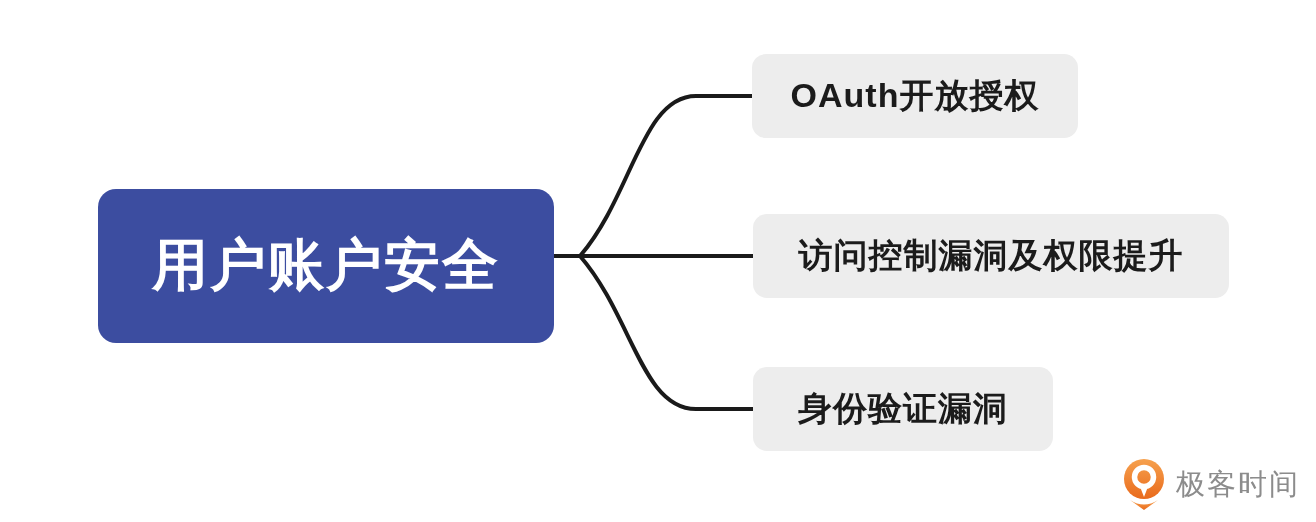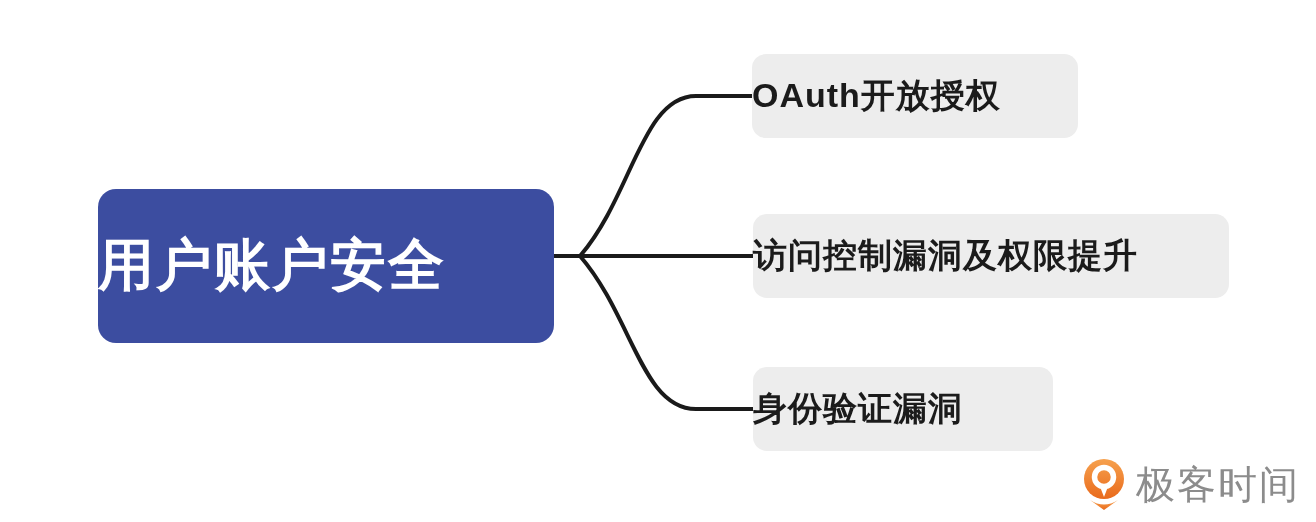--- a/index.html
+++ b/index.html
@@ -26,20 +26,21 @@
   .connectors path {
     fill: none;
     stroke: var(--connector-color, #1a1a1a);
     stroke-width: 4;
     stroke-linecap: round;
   }
   .node {
     position: absolute;
     display: flex;
     align-items: center;
+    justify-content: center;
     box-sizing: border-box;
     white-space: nowrap;
   }
   .node.root {
     left: 98px;
     top: 189px;
     width: 456px;
     height: 154px;
     border-radius: 18px;
     background: var(--root-bg, #3c4da0);
@@ -64,21 +65,21 @@
   .watermark {
     position: absolute;
     right: 16px;
     bottom: 12px;
     display: flex;
     align-items: center;
     gap: 9px;
   }
   .watermark .brand-text {
     color: var(--brand-text-color, #8c8c8c);
-    font-size: 39px;
+    font-size: 29px;
     letter-spacing: 2px;
     font-weight: 400;
     line-height: 1;
   }
   .logo-icon { display: block; }
 </style>
 </head>
 <body>
 
 <div class="canvas">

